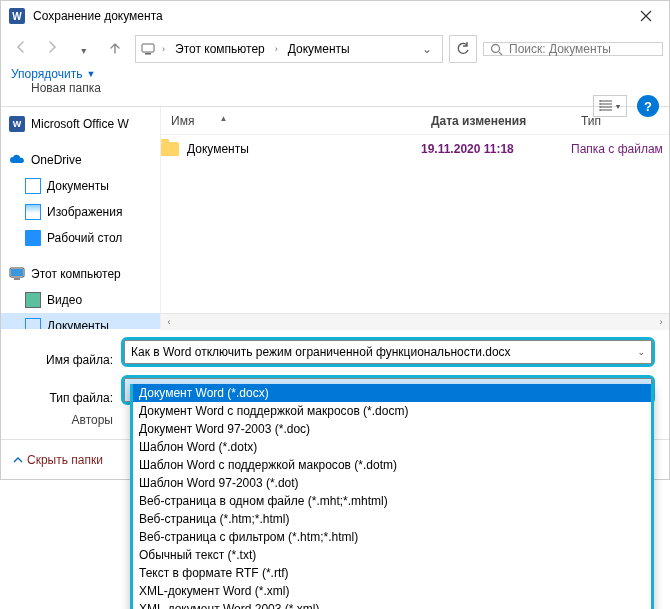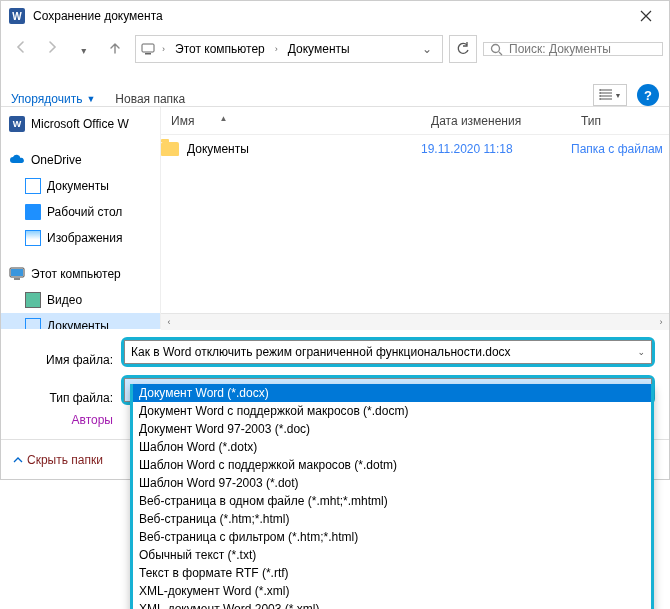--- a/index.html
+++ b/index.html
@@ -15,21 +15,21 @@
   .nav-arrows .chev { color:#666; font-size:10px; }
   .addr { flex:1; display:flex; align-items:center; border:1px solid #d0d0d0; height:28px; padding:0 4px; gap:4px; }
   .addr .pc-icon { width:16px;height:16px; display:inline-flex;align-items:center;justify-content:center; }
   .addr .crumb { padding:0 4px; }
   .addr .sep { color:#666; font-size:9px; padding:0 2px; }
   .addr-drop { margin-left:auto; color:#666; padding:0 6px; }
   .refresh { width:28px;height:28px;display:flex;align-items:center;justify-content:center; border:1px solid #d0d0d0; color:#555;}
   .search { width:180px; height:14px; border:1px solid #d0d0d0; display:flex; align-items:center; padding:0 6px; gap:6px; color:#777; }
   .search svg{flex-shrink:0;}
 
-  .toolbar { display:flex; align-items:flex-end; height:40px; padding:0 10px; border-bottom:1px solid #e0e0e0; }
+  .toolbar { display:flex; align-items:flex-start; height:40px; padding:0 10px; border-bottom:1px solid #e0e0e0;flex-direction:column; }
   .toolbar .org { color:#0066cc; display:flex; align-items:center; gap:4px; }
   .toolbar .newf { color:#404040; margin-left:20px; }
   .toolbar-right { margin-left:auto; display:flex; align-items:center; gap:10px; }
   .view-btn { width:34px;height:22px; border:1px solid #ccc; display:flex;align-items:center;justify-content:center; color:#555; gap:2px;}
   .help-btn { width:22px;height:22px;border-radius:50%; background:#0078d7; color:#fff; font-weight:bold; display:flex;align-items:center;justify-content:center; font-size:13px;}
 
   .body-split { display:flex; height:222px; }
   .tree { width:160px; padding:4px 0; overflow:hidden; border-right:1px solid #eee;}
   .tree-row { display:flex; align-items:center; height:26px; padding:0 8px; gap:6px; white-space:nowrap; }
   .tree-row.sel { background:#d0e7ff; }
@@ -40,41 +40,41 @@
   .i-docs{border:1px solid #1e90ff;}
   .i-img{border:1px solid #1e90ff;background:linear-gradient(180deg,#8ed0ff,#fff 60%);}
   .i-desk{background:#1e90ff;border-radius:1px;}
   .i-pc{color:#333;}
   .i-vid{border:1px solid #666;background:#5bc0a0;}
 
   .list { flex:1; position:relative; }
   .list-head { display:flex; height:28px; align-items:center; border-bottom:1px solid #eee; color:#444; }
   .list-head .col { padding:0 10px; }
   .col-name{flex:0 0 260px; display:flex; align-items:flex-start; gap:21px;}
-  .col-date{flex:0 0 150px;}
+  .col-date{flex:0 0 150px;font-weight:bold;}
   .col-type{flex:1;}
   .sort-ind{font-size:8px;color:#666;margin-left:4px;}
   .list-row { display:flex; height:28px; align-items:center; }
   .list-row .col-name{display:flex;align-items:center;gap:8px;}
   .folder-ico{width:18px;height:14px;background:#ffd466;border-radius:2px 2px 1px 1px; position:relative;}
   .folder-ico::before{content:"";position:absolute;top:-3px;left:0;width:8px;height:3px;background:#ffd466;border-radius:1px 1px 0 0;}
-  .list-row .col-date, .list-row .col-type{color:#3b82f6;}
+  .list-row .col-date, .list-row .col-type{color:#701a75;}
   .list-scroll-h{position:absolute;bottom:0;left:0;right:0;height:16px;border-top:1px solid #e5e5e5;display:flex;align-items:center;}
   .sb-btn{width:16px;height:16px;display:flex;align-items:center;justify-content:center;color:#666;font-size:9px;background:#f5f5f5;}
   .sb-track{flex:1;background:#f5f5f5;position:relative;height:16px;}
 
   .form-area { padding:8px 14px 4px 30px; }
   .form-row { display:flex; align-items:flex-end; margin-bottom:8px; }
   .form-label { width:90px; text-align:right; padding-right:8px; white-space:nowrap;}
   .combo-wrap { flex:1; position:relative; }
   .hl-combo { border:3px solid #17b1d4; border-radius:6px; }
   .combo { width:100%; height:24px; border:1px solid #888; background:#fff; display:flex; align-items:center; padding:0 6px; }
   .combo .drop{margin-left:auto;color:#555;font-size:9px;}
   .combo.sel-current{background:#cde8ff;}
-  .authors-row .form-label{color:#a21caf;}
+  .authors-row .form-label{color:#404040;}
 
   .dropdown-list { position:absolute; left:130px; top:384px; width:524px; background:#fff; border:1px solid #888; border-top:none; box-shadow:0 4px 10px rgba(0,0,0,.25); z-index:50; }
   .hl-dropdown-edge { border-left:3px solid #17b1d4; border-right:3px solid #17b1d4; border-bottom:3px solid #17b1d4; border-radius:0 0 6px 6px; }
   .dd-item { height:18px; line-height:18px; padding:0 6px; white-space:nowrap; overflow:hidden; text-overflow:ellipsis;}
   .dd-item.hover{ background:#0078d7; color:#fff; }
 
   .footer { display:flex; align-items:center; height:40px; padding:0 12px; border-top:1px solid #e0e0e0; }
   .hide-folders{ color:#7f1d1d; display:flex; align-items:center; gap:4px; }
 
   svg{display:block;}
@@ -174,26 +174,26 @@
               <path d="M4 9a3 3 0 010-6 4 4 0 017.5 1A2.5 2.5 0 0113 9z" fill="#0078d7"></path>
             </svg>
           </span>
           <span>OneDrive</span>
         </div>
       <div class="tree-row lvl1">
           <span class="icon i-docs"></span>
           <span>Документы</span>
         </div>
       <div class="tree-row lvl1">
+          <span class="icon i-img"></span>
+          <span>Изображения</span>
+        </div>
+      <div class="tree-row lvl1">
           <span class="icon i-desk"></span>
           <span>Рабочий стол</span>
-        </div>
-      <div class="tree-row lvl1">
-          <span class="icon i-img"></span>
-          <span>Изображения</span>
         </div>
       <div class="tree-row" style="height:10px"></div>
       <div class="tree-row">
           <span class="icon i-pc">
             <svg width="16" height="14" viewBox="0 0 16 14">
               <rect x="1" y="1" width="14" height="9" rx="1" fill="none" stroke="#444"></rect>
               <rect x="2" y="2" width="12" height="7" fill="#3a96dd"></rect>
               <rect x="5" y="11" width="6" height="2" fill="#888"></rect>
             </svg>
           </span>

